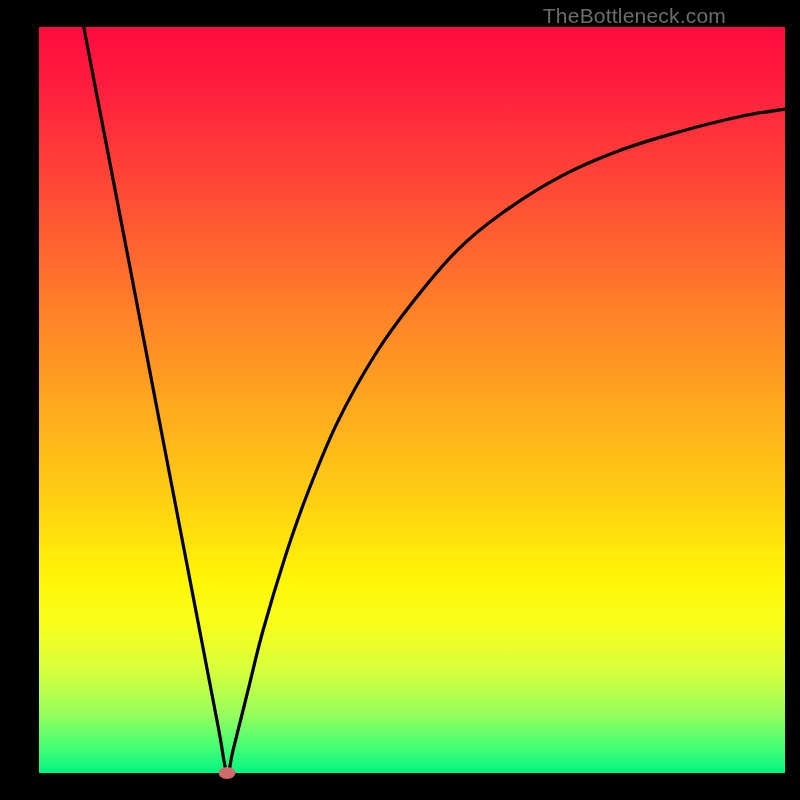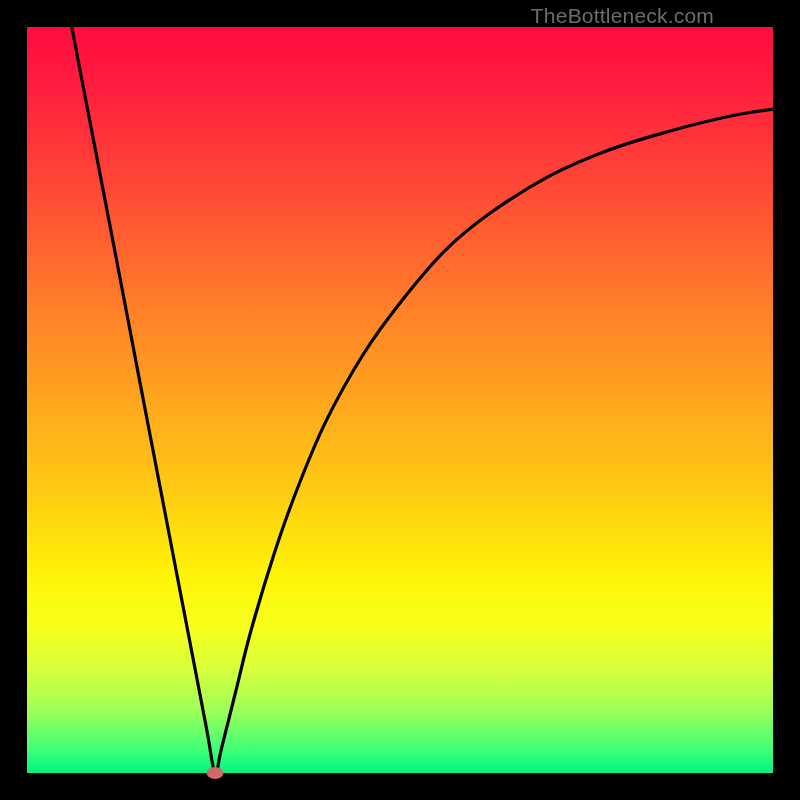--- a/index.html
+++ b/index.html
@@ -9,20 +9,21 @@
     height: 800px;
     overflow: hidden;
     background: #000;
     font-family: Arial, Helvetica, sans-serif;
   }
   .frame {
     position: relative;
     width: 724px;
     height: 800px;
     background: #000;
+    margin-left: 12px;
   }
   .plot {
     position: absolute;
     left: 27px;
     top: 27px;
     width: 746px;
     height: 746px;
     
     background: linear-gradient(
       to bottom,

